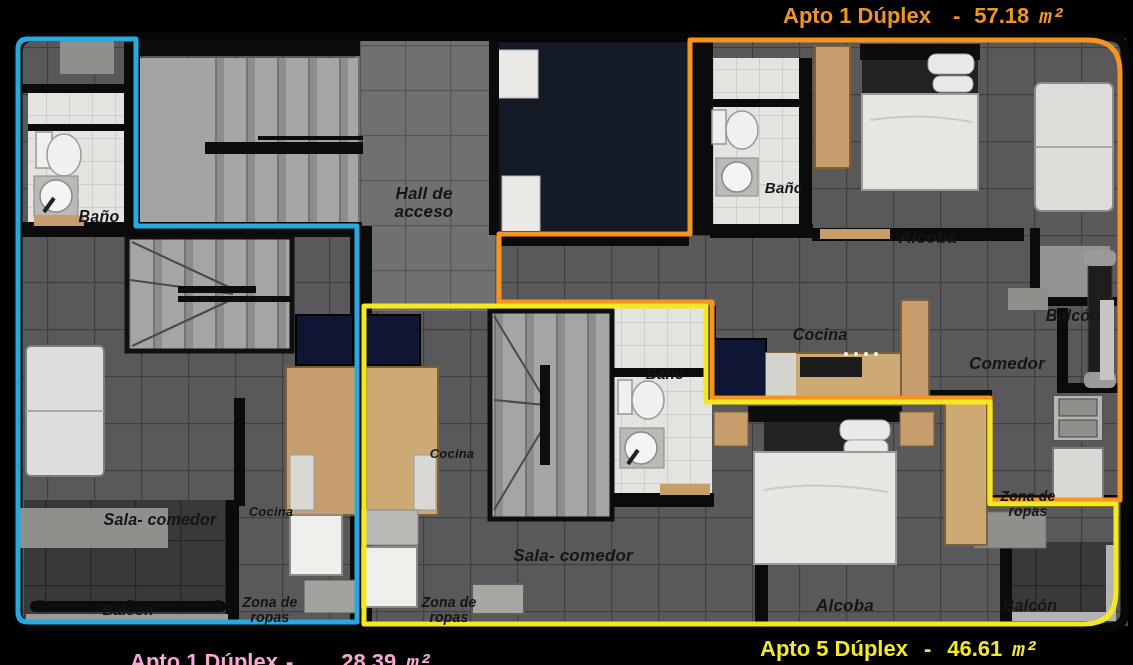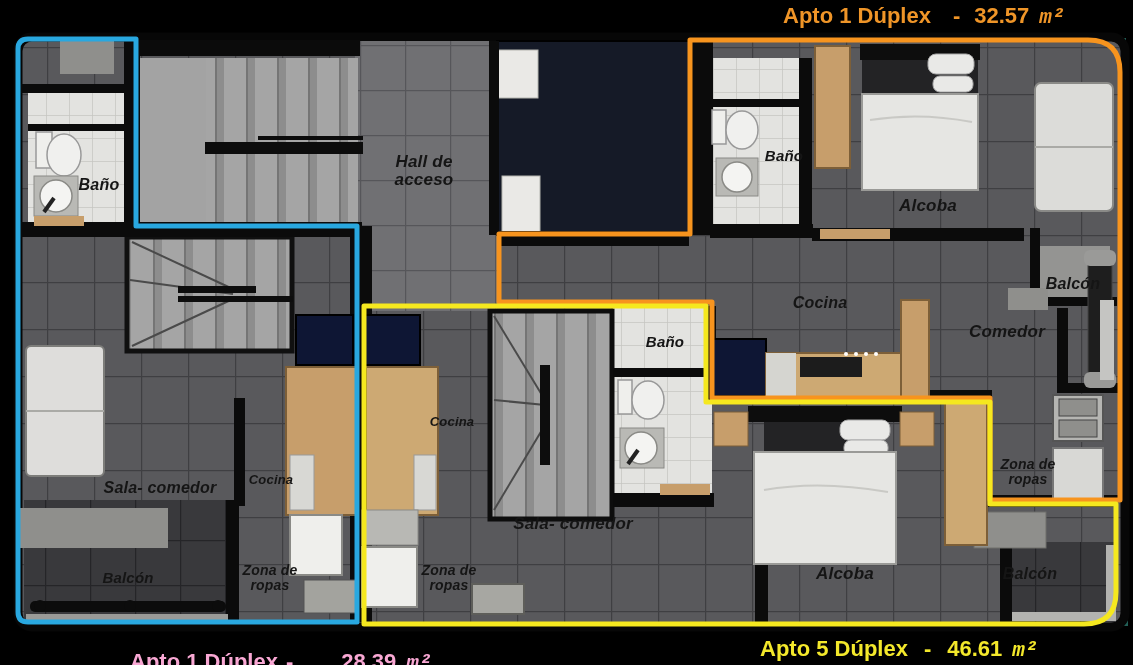--- a/index.html
+++ b/index.html
@@ -1,21 +1,21 @@
 <!DOCTYPE html>
 <html><head>
 <meta charset="utf-8">
 <style>
   html,body{margin:0;padding:0;background:#000;}
   .stage{position:relative;width:1133px;height:665px;background:#000;overflow:hidden;
          font-family:"Liberation Sans",sans-serif;}
   .plan-svg{position:absolute;left:0;top:0;}
   .room-label{position:absolute;transform:translate(-50%,-50%);
       font-style:italic;font-weight:bold;color:#151515;text-align:center;
-      line-height:1.04;white-space:nowrap;letter-spacing:.2px;}
+      line-height:1.04;white-space:nowrap;letter-spacing:.2px;margin-top:32px;}
   .wrap{white-space:normal;width:64px;}
   .hall{white-space:normal;width:92px;}
   .title{position:absolute;height:30px;font-weight:bold;font-size:22px;white-space:nowrap;}
   .title .unit{font-family:Liberation Mono, monospace;font-style:italic;font-size:21px;}
   .t1{color:#f9a8d4;margin-top:13px;}
   .t1 .dash{margin:0 48px 0 8px;}
   .t2{color:#f3e82b;}
   .t2 .dash{margin:0 16px;}
   .t3{color:#ef9528;}
   .t3 .dash{margin:0 14px 0 22px;}
@@ -241,21 +241,21 @@
 <div class="room-label" style="left:160px;top:488px;font-size:16px">Sala- comedor</div>
 <div class="room-label" style="left:573px;top:524px;font-size:17px">Sala- comedor</div>
 <div class="room-label wrap" style="left:1028px;top:472px;font-size:14px">Zona de ropas</div>
 <div class="room-label" style="left:128px;top:578px;font-size:15px">Balcón</div>
 <div class="room-label wrap" style="left:270px;top:578px;font-size:14px">Zona de ropas</div>
 <div class="room-label wrap" style="left:449px;top:578px;font-size:14px">Zona de ropas</div>
 <div class="room-label" style="left:845px;top:574px;font-size:17px">Alcoba</div>
 <div class="room-label" style="left:1030px;top:574px;font-size:16px">Balcón</div>
 
 <div class="title t3" style="left:783px;top:3px">
-  <span>Apto 1 Dúplex</span><span class="dash">-</span><span>32.57</span><span class="unit">m²</span>
+  <span>Apto 1 Dúplex</span><span class="dash">-</span><span>57.18</span><span class="unit">m²</span>
 </div>
 <div class="title t1" style="left:130px;top:636px">
   <span>Apto 1 Dúplex</span><span class="dash">-</span><span>28.39</span><span class="unit">m²</span>
 </div>
 <div class="title t2" style="left:760px;top:636px">
   <span>Apto 5 Dúplex</span><span class="dash">-</span><span>46.61</span><span class="unit">m²</span>
 </div>
 
 </div>
 

